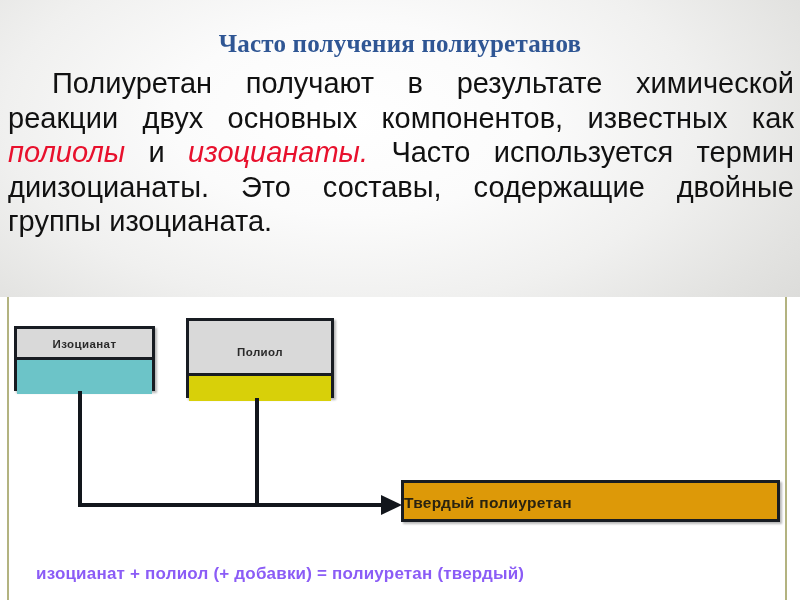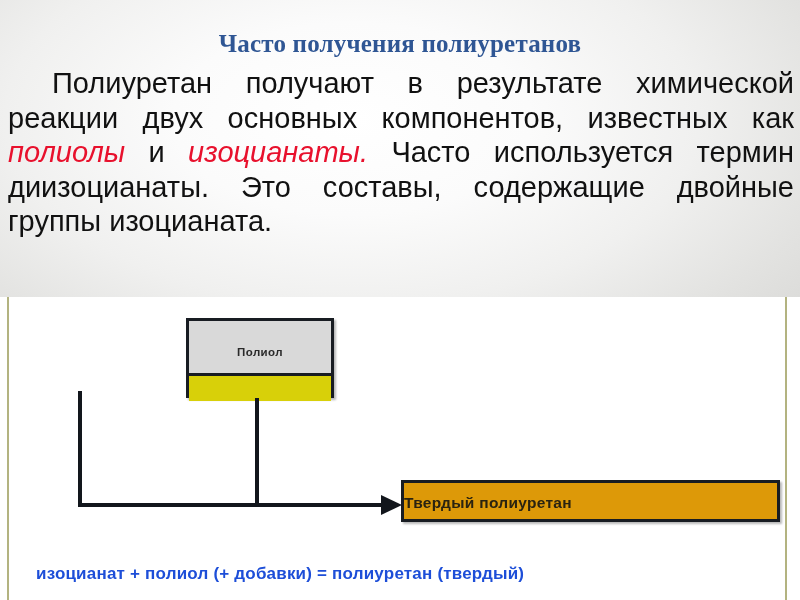--- a/index.html
+++ b/index.html
@@ -200,21 +200,21 @@
 
   
   #diagram-caption {
     position: absolute;
     left: 36px;
     top: 564px;
     width: 740px;
     font-family: "Liberation Sans", sans-serif;
     font-weight: bold;
     font-size: 17px;
-    color: #1d4ed8;
+    color: #8b5cf6;
     letter-spacing: 0.2px;
     white-space: nowrap;
   }
 </style>
 </head>
 <body>
 
 <div id="slide">
 
   <div id="text-area">
@@ -226,20 +226,24 @@
     </div>
 
 
   </div>
 
   <div id="diagram-panel">
     <div id="panel-border-left"></div>
     <div id="panel-border-right"></div>
   </div>
 
+  <div id="box-isocyanate" class="vessel">
+    <div class="vessel-label">Изоцианат</div>
+    <div class="vessel-fill"></div>
+  </div>
 
   <div id="box-polyol" class="vessel">
     <div class="vessel-label">Полиол</div>
     <div class="vessel-fill"></div>
   </div>
 
   <div id="conn-iso-vert" class="conn"></div>
   <div id="conn-pol-vert" class="conn"></div>
   <div id="conn-horiz" class="conn"></div>
   <div id="conn-arrowhead"></div>

